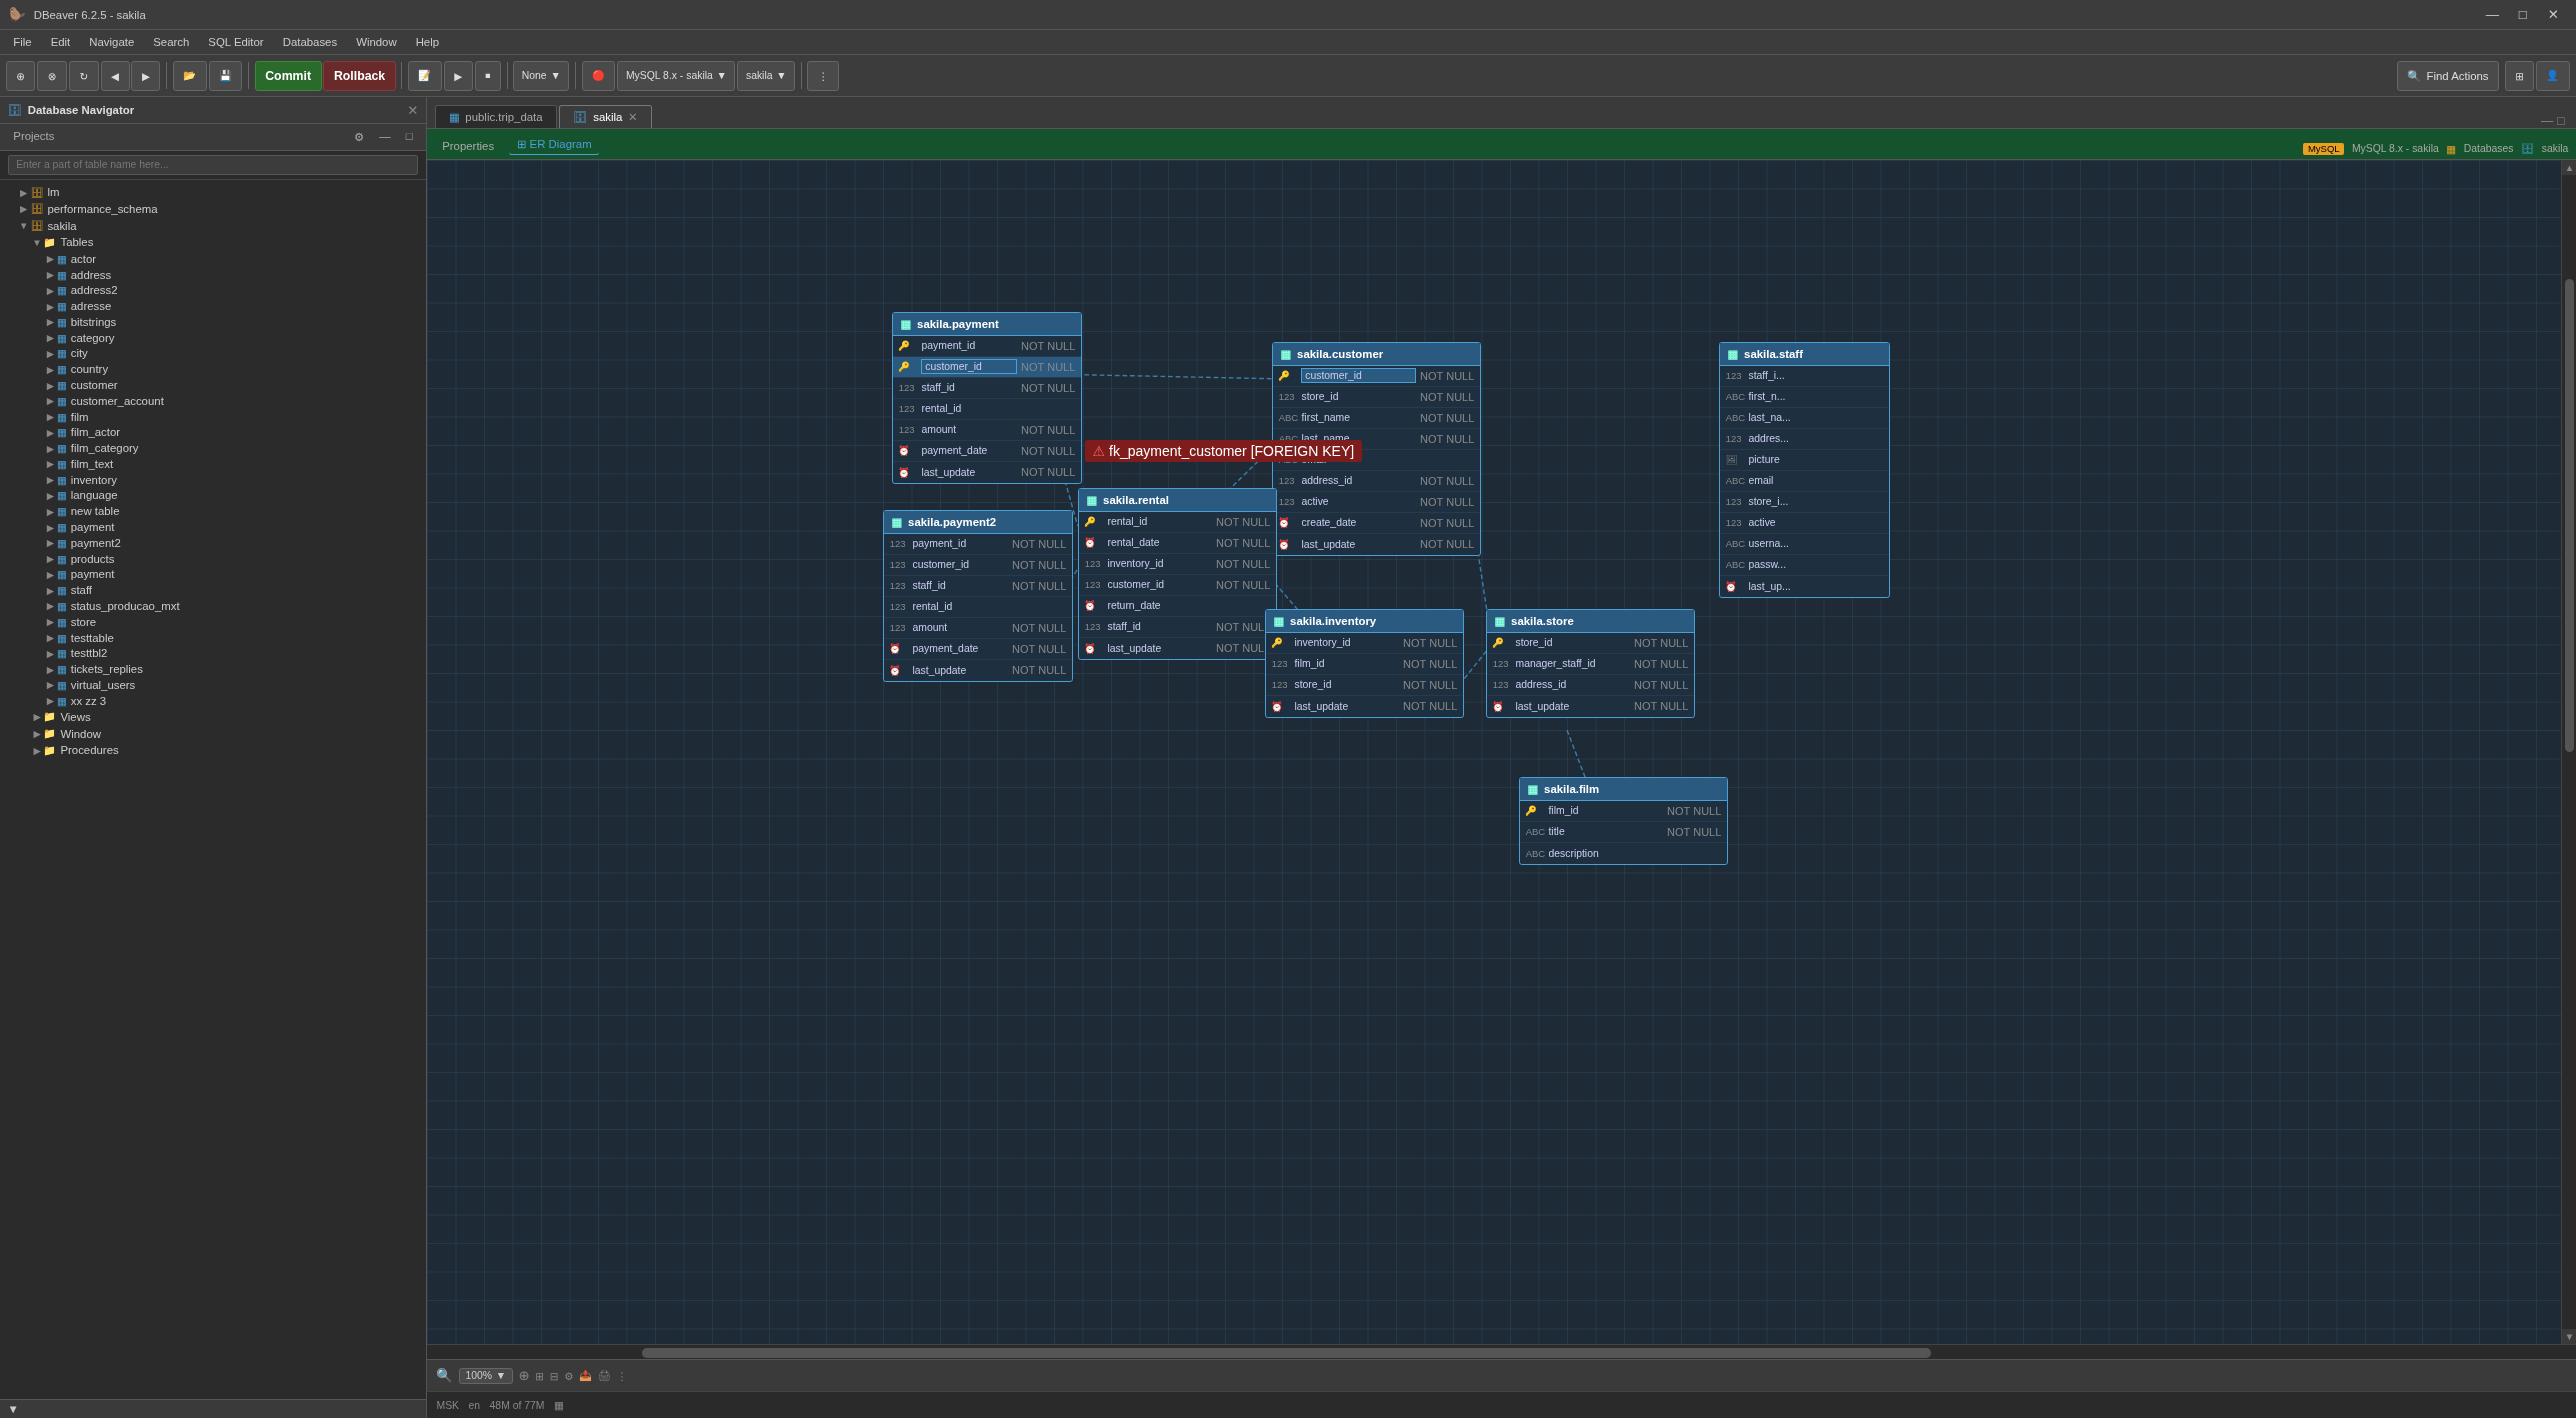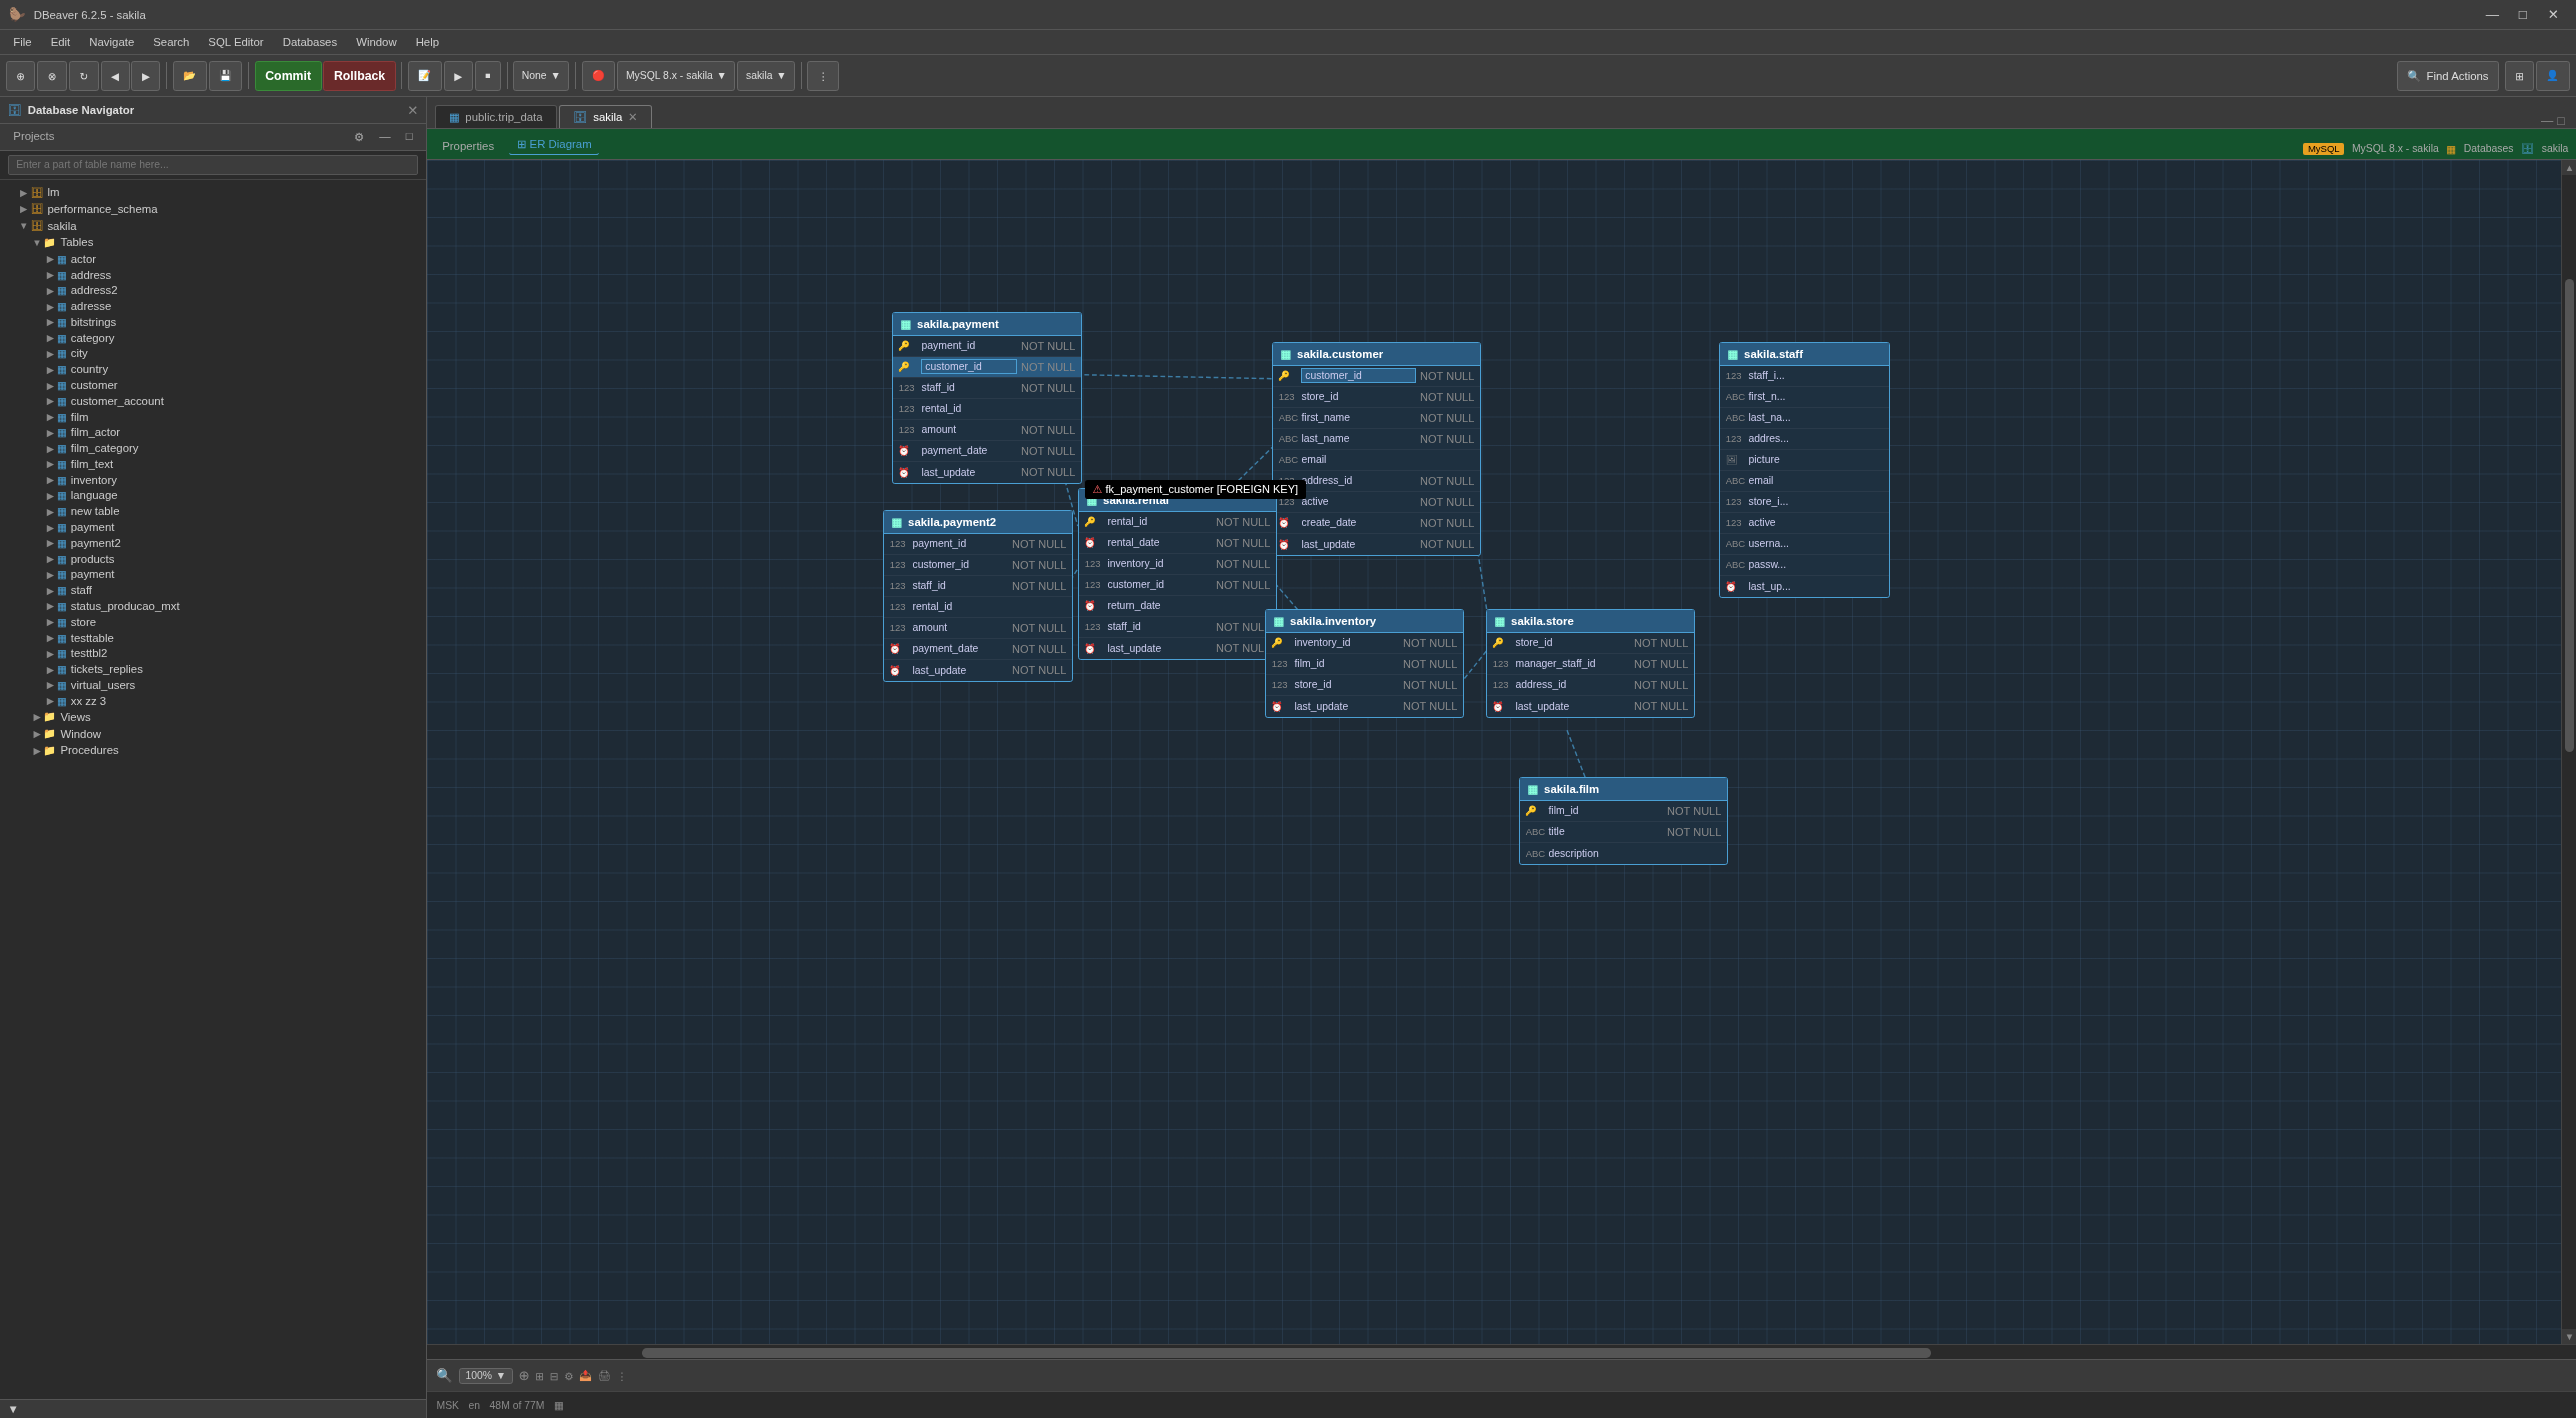--- a/index.html
+++ b/index.html
@@ -89,21 +89,21 @@
     .er-table { position: absolute; background: #1e3040; border: 1.9px solid #4a9fd4; border-radius: 2.8px; min-width: 218px; z-index: 10; }
     .er-table-header { background: #2a5a80; padding: 3.8px 7.6px; display: flex; align-items: center; gap: 5.7px; font-size: 11.4px; color: #fff; font-weight: bold; border-bottom: 0.9px solid #4a9fd4; }
     .er-table-row { display: flex; align-items: center; padding: 1.9px 5.7px; gap: 3.8px; border-bottom: 0.9px solid #2a3a4a; min-height: 21px; }
     .er-table-row:last-child { border-bottom: none; }
     .er-table-row.highlighted { background: #2a5a80; }
     .er-row-icon { width: 19px; font-size: 9.5px; color: #888; }
     .er-row-name { flex: 1; font-size: 10.4px; color: #cce; }
     .er-row-null { font-size: 11px; color: #888; white-space: nowrap; }
 
     
-    .er-tooltip { position: absolute; background: #000000; color: #fff; padding: 2.8px 7.6px; font-size: 11px; border-radius: 2.8px; z-index: 20; white-space: nowrap; margin-top: 40px; }
+    .er-tooltip { position: absolute; background: #7f1d1d; color: #fff; padding: 2.8px 7.6px; font-size: 14px; border-radius: 2.8px; z-index: 20; white-space: nowrap; }
 
     
     #bottom-bar { background: #3a3a3a; height: 32px; display: flex; align-items: center; padding: 0 9.5px; gap: 5.7px; border-top: 0.9px solid #555; font-size: 10.4px; color: #aaa; }
     #bottom-bar .status-text { flex: 1; }
     #status-bar { background: #2a2a2a; height: 26.6px; display: flex; align-items: center; padding: 0 9.5px; gap: 9.5px; border-top: 0.9px solid #444; font-size: 10.4px; color: #888; }
     .zoom-control { display: flex; align-items: center; gap: 3.8px; background: #4a4a4a; border: 0.9px solid #666; border-radius: 2.8px; padding: 1.9px 5.7px; color: #ccc; font-size: 10.4px; }
 
     
     #er-hscroll { background: #2a2a2a; height: 15px; display: flex; align-items: center; border-top: 0.9px solid #444; position: relative; }
     #er-hscroll-thumb { position: absolute; left: 10%; width: 60%; height: 9.5px; background: #555; border-radius: 4.7px; top: 2.8px; cursor: pointer; }

